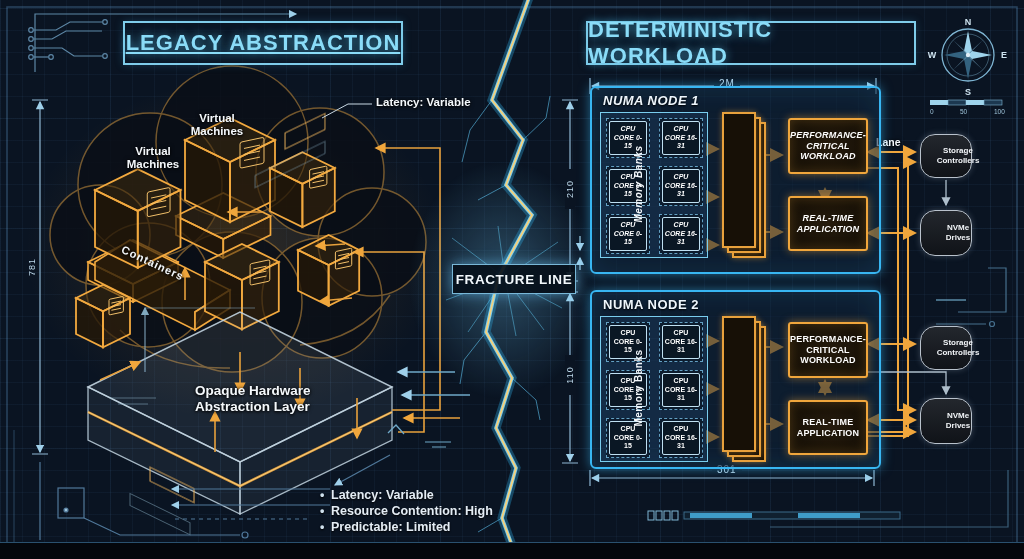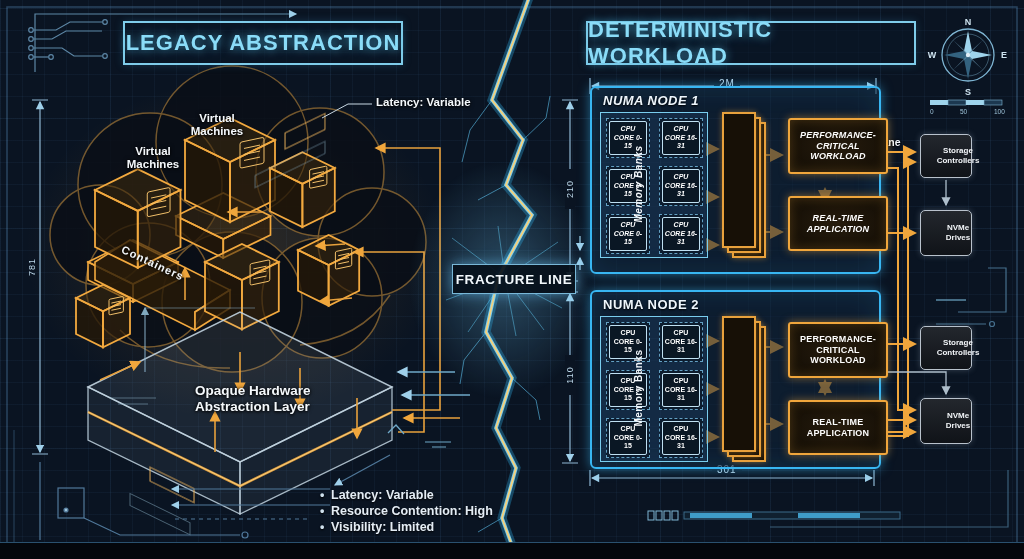--- a/index.html
+++ b/index.html
@@ -29,26 +29,26 @@
     gap:8px 9px;padding:5px 0 0 5px;box-sizing:border-box;}
   .chip{border:1px dashed #63a0c4;padding:2px;background:rgba(8,20,34,.6);}
   .chip-inner{width:100%;height:100%;box-sizing:border-box;border:1.5px solid #bfe0f2;
     border-radius:2px;background:#0a1724;display:flex;align-items:center;justify-content:center;
     text-align:center;font-size:7px;font-weight:bold;line-height:1.25;color:#fff;}
   .membank{position:absolute;left:130px;top:24px;width:38px;height:144px;}
   .membank .layer{position:absolute;border:2px solid #e8a13c;background:#171006;
     width:30px;height:132px;box-shadow:0 0 6px rgba(240,166,60,.45);}
   .mem-label{position:absolute;width:150px;height:16px;text-align:center;
     transform:rotate(-90deg);font-size:10px;font-weight:bold;color:#f5f9fc;letter-spacing:.5px;}
-  .obox{position:absolute;width:100px;box-sizing:border-box;border:2px solid #f0a63c;border-radius:3px;
+  .obox{position:absolute;width:80px;box-sizing:border-box;border:2px solid #f0a63c;border-radius:3px;
     background:radial-gradient(ellipse at center,#261b0c 0%,#130e06 90%);
     box-shadow:0 0 8px rgba(240,166,60,.5), inset 0 0 12px rgba(240,166,60,.25);
     display:flex;align-items:center;justify-content:center;text-align:center;
     font-size:9px;font-weight:bold;line-height:1.2;color:#fdfdfd;letter-spacing:.2px;padding:2px;}
-  .gbox{position:absolute;width:52px;box-sizing:border-box;border:1.5px solid #b9c2cc;border-radius:5px;
+  .gbox{position:absolute;width:52px;box-sizing:border-box;border:1.5px solid #b9c2cc;border-radius:15px;
     background:linear-gradient(#23272d,#101318);box-shadow:0 0 6px rgba(160,180,200,.3);
     display:flex;align-items:center;justify-content:center;text-align:center;
     font-size:8px;font-weight:bold;line-height:1.25;color:#f2f5f8;padding-left:24px;}
   
   .wlabel{font-weight:bold;color:#f4f8fb;text-shadow:0 1px 3px #000,0 0 4px rgba(0,0,0,.8);}
   .dim{font-size:9px;color:#bdd8ea;letter-spacing:1px;}
   .rot{transform:rotate(-90deg);transform-origin:center;}
   .bullets div{position:relative;padding-left:11px;font-size:12.5px;font-weight:bold;
     color:#e4edf5;line-height:16px;text-shadow:0 1px 2px #000;}
   .bullets div::before{content:"•";position:absolute;left:0;color:#cfe0ec;}
@@ -350,21 +350,21 @@
           <path d="M512,378 L536,400 L540,420"></path>
         <path d="M506,185 L478,200"></path>
           <path d="M502,518 L478,532"></path>
       </g>
       <polyline points="530,-5 492,100 523,140 506,185 532,215 498,278 486,332 512,378 496,428 516,468 502,518 518,562" stroke="#2fa8e0" stroke-width="9" opacity=".35"></polyline>
       <polyline points="530,-5 492,100 523,140 506,185 532,215 498,278 486,332 512,378 496,428 516,468 502,518 518,562" stroke="#8fe0ff" stroke-width="3.6" opacity=".85"></polyline>
       <polyline points="530,-5 492,100 523,140 506,185 532,215 498,278 486,332 512,378 496,428 516,468 502,518 518,562" stroke="#f6d27c" stroke-width="1.8"></polyline>
     </g>
   </svg>
 
-  <div class="abs title-box" style="left:123px;top:21px;width:276px;height:40px;font-size:22px;">LEGACY ABSTRACTION</div>
+  <div class="abs title-box" style="left:123px;top:21px;width:276px;height:40px;font-size:22px;text-decoration:underline;">LEGACY ABSTRACTION</div>
   <div class="abs title-box" style="left:586px;top:21px;width:326px;height:40px;font-size:22px;">DETERMINISTIC WORKLOAD</div>
 
   <div class="abs wlabel" style="left:376px;top:96px;font-size:11.5px;">Latency: Variable</div>
   <div class="abs wlabel" style="left:117px;top:145px;width:72px;font-size:11.5px;text-align:center;line-height:1.15;">Virtual Machines</div>
   <div class="abs wlabel" style="left:180px;top:112px;width:74px;font-size:11.5px;text-align:center;line-height:1.15;">Virtual Machines</div>
   <div class="abs wlabel" style="left:118px;top:262px;width:92px;font-size:11px;transform:rotate(25deg);letter-spacing:1px;">Containers</div>
   <div class="abs wlabel" style="left:195px;top:383px;width:128px;font-size:13.5px;line-height:1.2;">Opaque Hardware Abstraction Layer</div>
   <div class="abs dim rot" style="left:12px;top:262px;width:40px;text-align:center;">781</div>
 
   <div class="abs fracture" style="left:452px;top:264px;width:122px;height:28px;">FRACTURE LINE</div>
@@ -440,17 +440,17 @@
   </div>
 
   <div class="abs gbox" style="left:920px;top:134px;height:44px;">Storage Controllers</div>
   <div class="abs gbox" style="left:920px;top:210px;height:46px;">NVMe Drives</div>
   <div class="abs gbox" style="left:920px;top:326px;height:44px;">Storage Controllers</div>
   <div class="abs gbox" style="left:920px;top:398px;height:46px;">NVMe Drives</div>
 
   <div class="abs bullets" style="left:320px;top:487px;">
     <div>Latency: Variable</div>
     <div>Resource Contention: High</div>
-    <div>Visibility: Limited</div>
+    <div>Predictable: Limited</div>
   </div>
 
   <div class="footer"></div>
 </div>
 
 </body></html>

